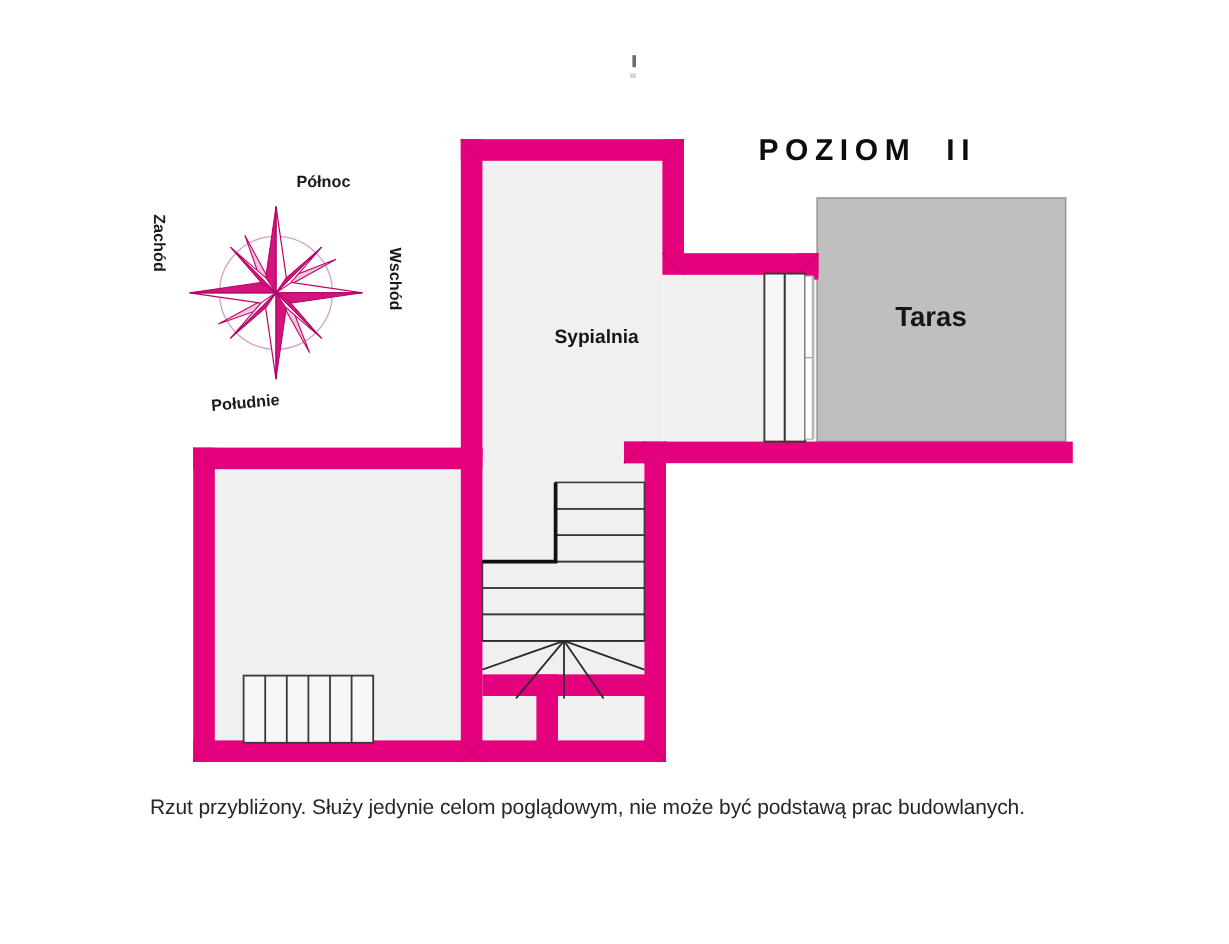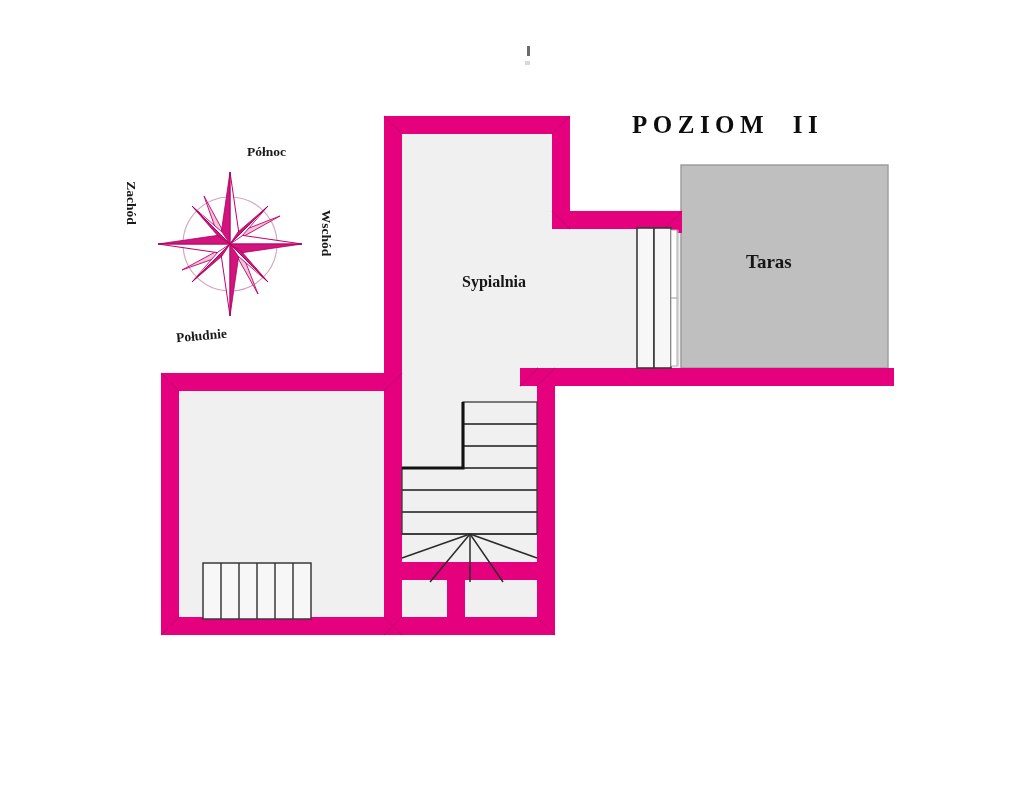--- a/index.html
+++ b/index.html
@@ -9,21 +9,20 @@
   }
   body {
     font-family: "Liberation Sans", sans-serif;
   }
   #page {
     position: relative;
     width: 1024px;
     height: 787px;
     background: #ffffff;
     overflow: hidden;
-    font-family: Liberation Serif, serif;
   }
   .svg-layer {
     position: absolute;
     left: 0;
     top: 0;
     width: 1024px;
     height: 787px;
   }
   .txt {
     position: absolute;
@@ -40,21 +39,21 @@
   }
   #room-label-sypialnia {
     left: 462px;
     top: 273px;
     font-size: 16px;
     font-weight: bold;
   }
   #room-label-taras {
     left: 746px;
     top: 251px;
-    font-size: 19px;
+    font-size: 23px;
     font-weight: bold;
     text-align: center;
   }
   #mezzanine-note {
     left: 192px;
     top: 400px;
     width: 195px;
     text-align: center;
     font-size: 19px;
     font-weight: bold;
@@ -251,17 +250,18 @@
   <div class="txt" id="room-label-sypialnia">Sypialnia</div>
 
   <div class="txt" id="room-label-taras">Taras</div>
 
 
   <div class="compass-label" id="compass-north">Północ</div>
   <div class="compass-label" id="compass-south">Południe</div>
   <div class="compass-label" id="compass-west">Zachód</div>
   <div class="compass-label" id="compass-east">Wschód</div>
 
+  <div class="txt" id="disclaimer">Rzut przybliżony. Służy jedynie celom poglądowym, nie może być podstawą prac budowlanych.</div>
 
   <div id="top-artifact"></div>
   <div id="top-artifact2"></div>
 
 </div>
 
 </body></html>

